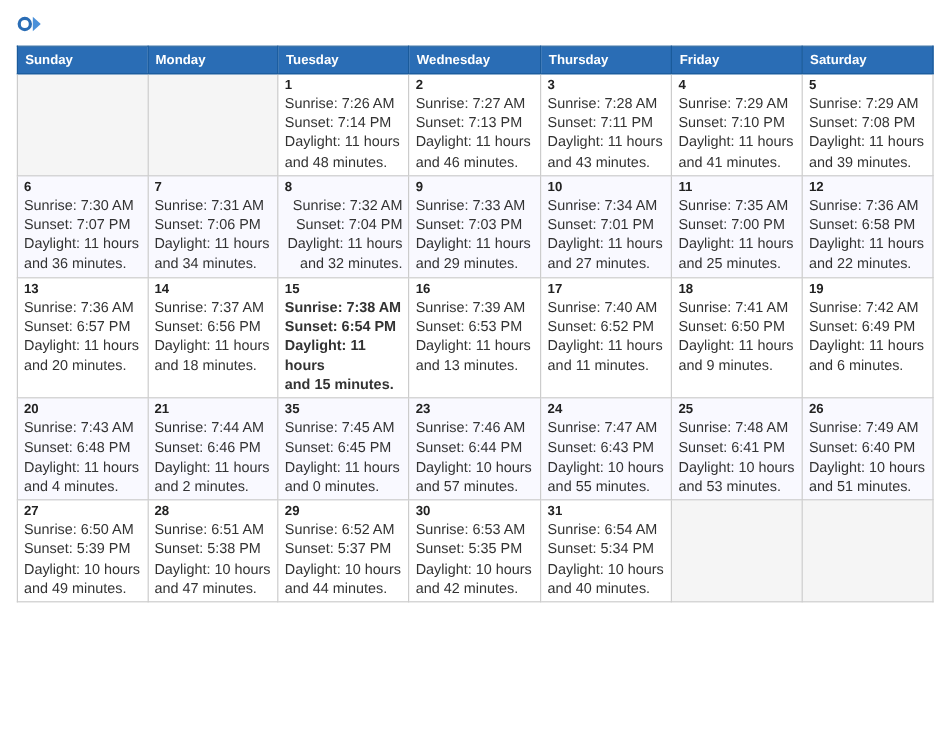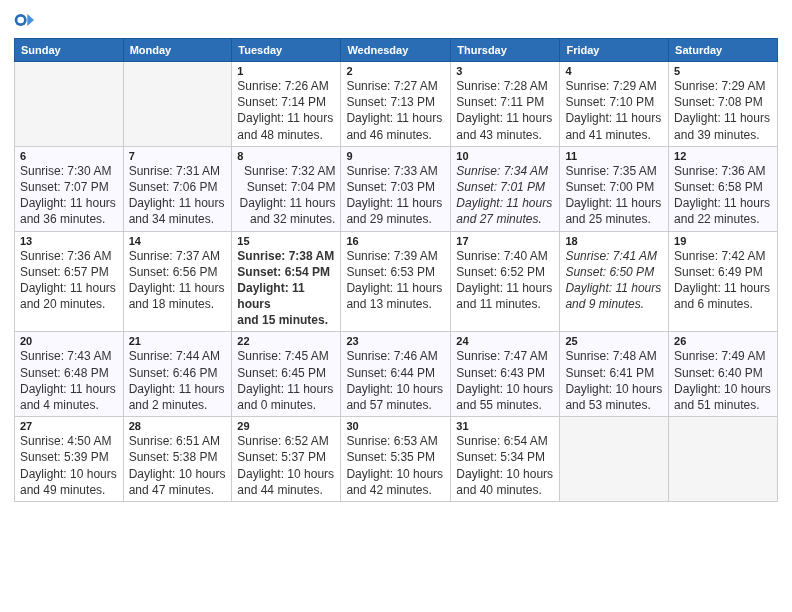--- a/index.html
+++ b/index.html
@@ -181,21 +181,21 @@
           </td>
           <td>
             <span class="day-num">9</span>
             <div class="cell-info" style="white-space: pre-line;">Sunrise: 7:33 AM
 Sunset: 7:03 PM
 Daylight: 11 hours
 and 29 minutes.</div>
           </td>
           <td>
             <span class="day-num">10</span>
-            <div class="cell-info" style="white-space: pre-line; font-style: italic;">Sunrise: 7:34 AM
+            <div class="cell-info" style="white-space: pre-line;">Sunrise: 7:34 AM
 Sunset: 7:01 PM
 Daylight: 11 hours
 and 27 minutes.</div>
           </td>
           <td>
             <span class="day-num">11</span>
             <div class="cell-info" style="white-space: pre-line;">Sunrise: 7:35 AM
 Sunset: 7:00 PM
 Daylight: 11 hours
 and 25 minutes.</div>
@@ -239,21 +239,21 @@
           </td>
           <td>
             <span class="day-num">17</span>
             <div class="cell-info" style="white-space: pre-line;">Sunrise: 7:40 AM
 Sunset: 6:52 PM
 Daylight: 11 hours
 and 11 minutes.</div>
           </td>
           <td>
             <span class="day-num">18</span>
-            <div class="cell-info" style="white-space: pre-line; font-style: italic;">Sunrise: 7:41 AM
+            <div class="cell-info" style="white-space: pre-line;">Sunrise: 7:41 AM
 Sunset: 6:50 PM
 Daylight: 11 hours
 and 9 minutes.</div>
           </td>
           <td>
             <span class="day-num">19</span>
             <div class="cell-info" style="white-space: pre-line;">Sunrise: 7:42 AM
 Sunset: 6:49 PM
 Daylight: 11 hours
 and 6 minutes.</div>
@@ -268,21 +268,21 @@
 and 4 minutes.</div>
           </td>
           <td>
             <span class="day-num">21</span>
             <div class="cell-info" style="white-space: pre-line;">Sunrise: 7:44 AM
 Sunset: 6:46 PM
 Daylight: 11 hours
 and 2 minutes.</div>
           </td>
           <td>
-            <span class="day-num">22</span>
+            <span class="day-num">35</span>
             <div class="cell-info" style="white-space: pre-line;">Sunrise: 7:45 AM
 Sunset: 6:45 PM
 Daylight: 11 hours
 and 0 minutes.</div>
           </td>
           <td>
             <span class="day-num">23</span>
             <div class="cell-info" style="white-space: pre-line;">Sunrise: 7:46 AM
 Sunset: 6:44 PM
 Daylight: 10 hours
@@ -306,21 +306,21 @@
             <span class="day-num">26</span>
             <div class="cell-info" style="white-space: pre-line;">Sunrise: 7:49 AM
 Sunset: 6:40 PM
 Daylight: 10 hours
 and 51 minutes.</div>
           </td>
         </tr>
         <tr>
           <td>
             <span class="day-num">27</span>
-            <div class="cell-info" style="white-space: pre-line;">Sunrise: 4:50 AM
+            <div class="cell-info" style="white-space: pre-line;">Sunrise: 6:50 AM
 Sunset: 5:39 PM
 Daylight: 10 hours
 and 49 minutes.</div>
           </td>
           <td>
             <span class="day-num">28</span>
             <div class="cell-info" style="white-space: pre-line;">Sunrise: 6:51 AM
 Sunset: 5:38 PM
 Daylight: 10 hours
 and 47 minutes.</div>

